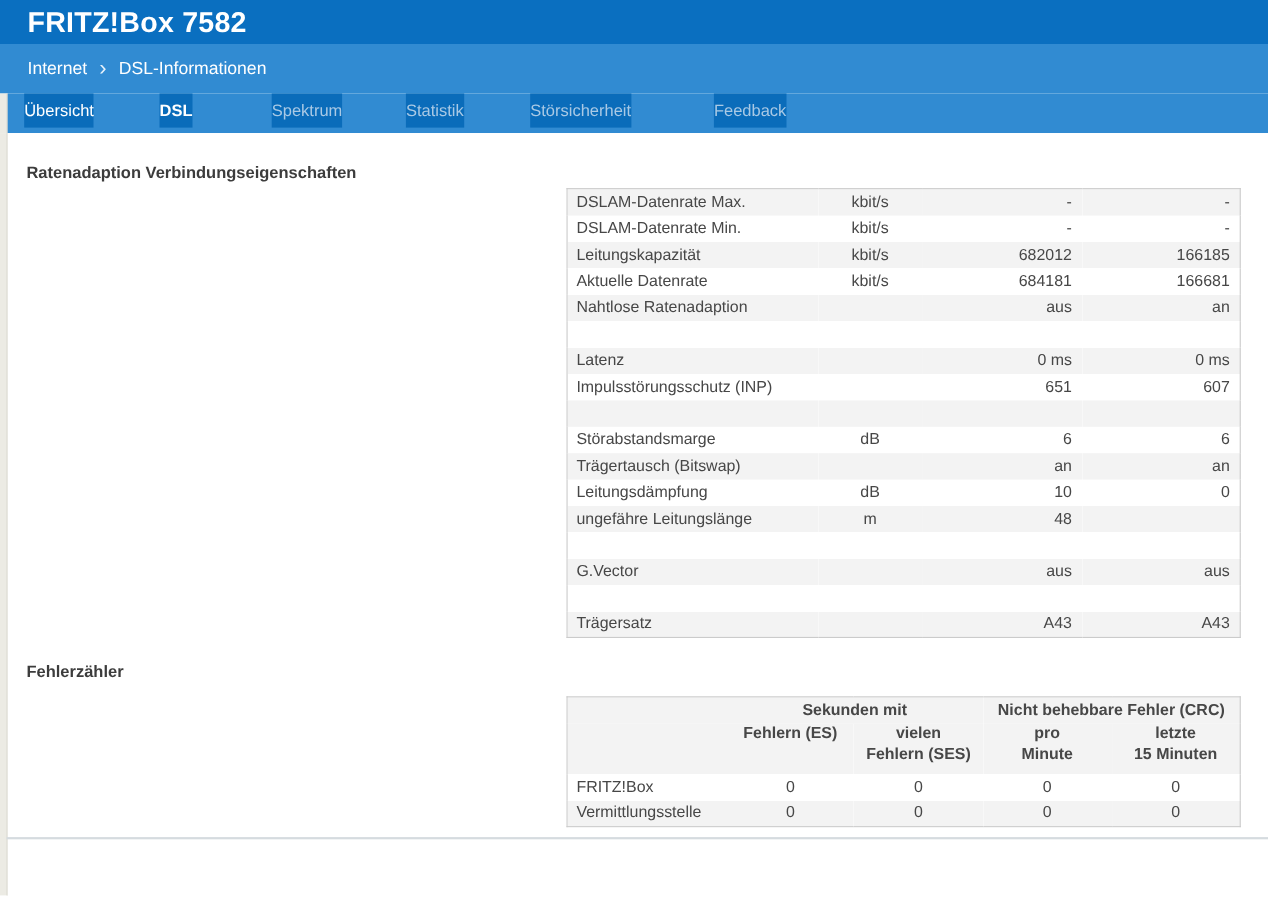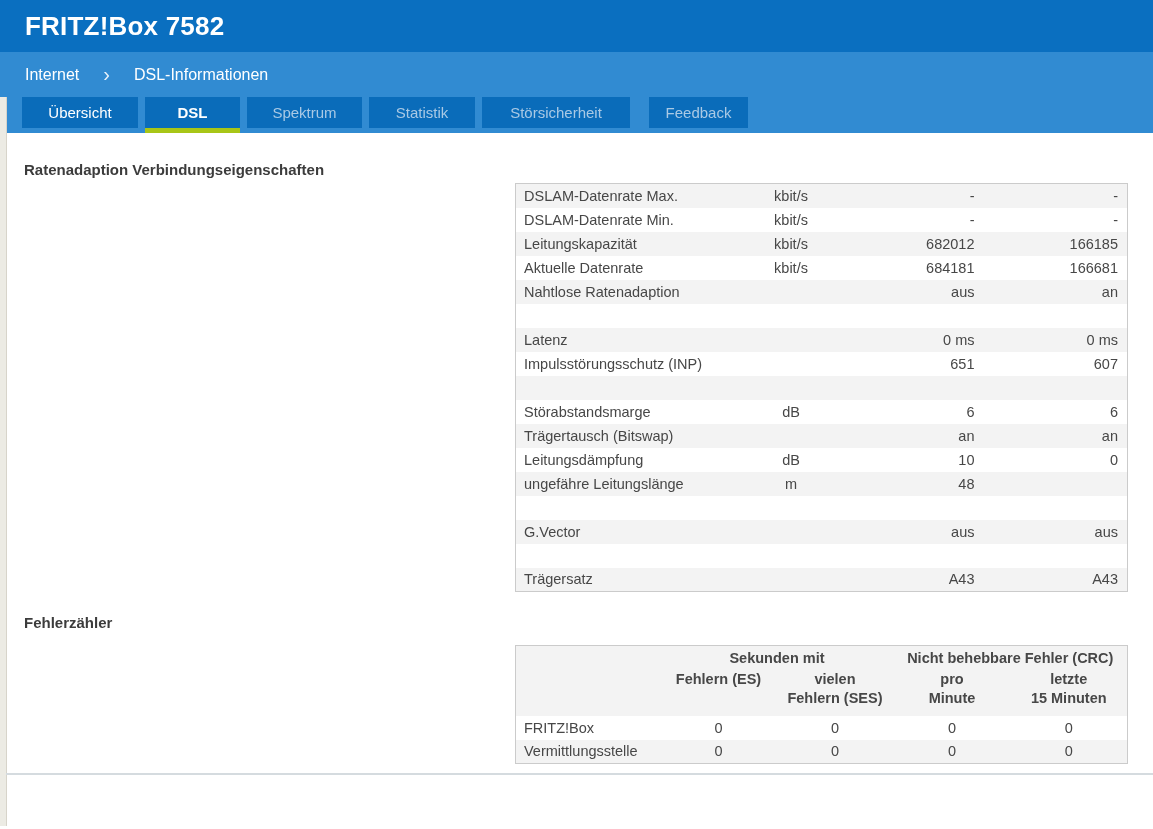--- a/index.html
+++ b/index.html
@@ -5,21 +5,21 @@
   * { box-sizing: border-box; margin: 0; padding: 0; }
   html, body { width: 1153px; height: 829px; overflow: hidden; }
   body {
     font-family: "Liberation Sans", sans-serif;
     background: #ffffff;
     color: #474747;
   }
 
   
   .topbar {
-    height: 52px;
+    height: 40px;
     background: #0a6fc0;
     display: flex;
     align-items: center;
   }
   .app-title {
     margin-left: 25px;
     color: #ffffff;
     font-size: 26px;
     font-weight: bold;
     letter-spacing: 0.2px;
@@ -27,41 +27,41 @@
 
   
   .subbar {
     height: 45px;
     background: #318bd2;
     display: flex;
     align-items: center;
     color: #ffffff;
     font-size: 16px;
   }
-  .crumb-wrap { margin-left: 25px; display: flex; align-items: flex-start; gap: 24px; }
+  .crumb-wrap { margin-left: 25px; display: flex; align-items: flex-start; gap: 11px; }
   .crumb { cursor: pointer; }
   .crumb-sep { font-size: 20px; line-height: 16px; color: #e8f2fb; font-weight: 400; }
 
   
   .tabrow { display: flex; height: 36px; }
   .gutter {
     width: 7px;
     background: #ecebe4;
     border-right: 1px solid #d7d4ca;
     flex: 0 0 7px;
   }
   .tabband {
     flex: 1;
     background: #318bd2;
     display: flex;
     padding-left: 15px;
   }
   .tab {
     display: flex;
-    flex-direction: column;
+    flex-direction: row;
     margin-right: 7px;
     cursor: pointer;
   }
   .tab-btn {
     height: 31px;
     background: #0a6cba;
     color: #a9c9e5;
     font-size: 15px;
     display: flex;
     align-items: center;

